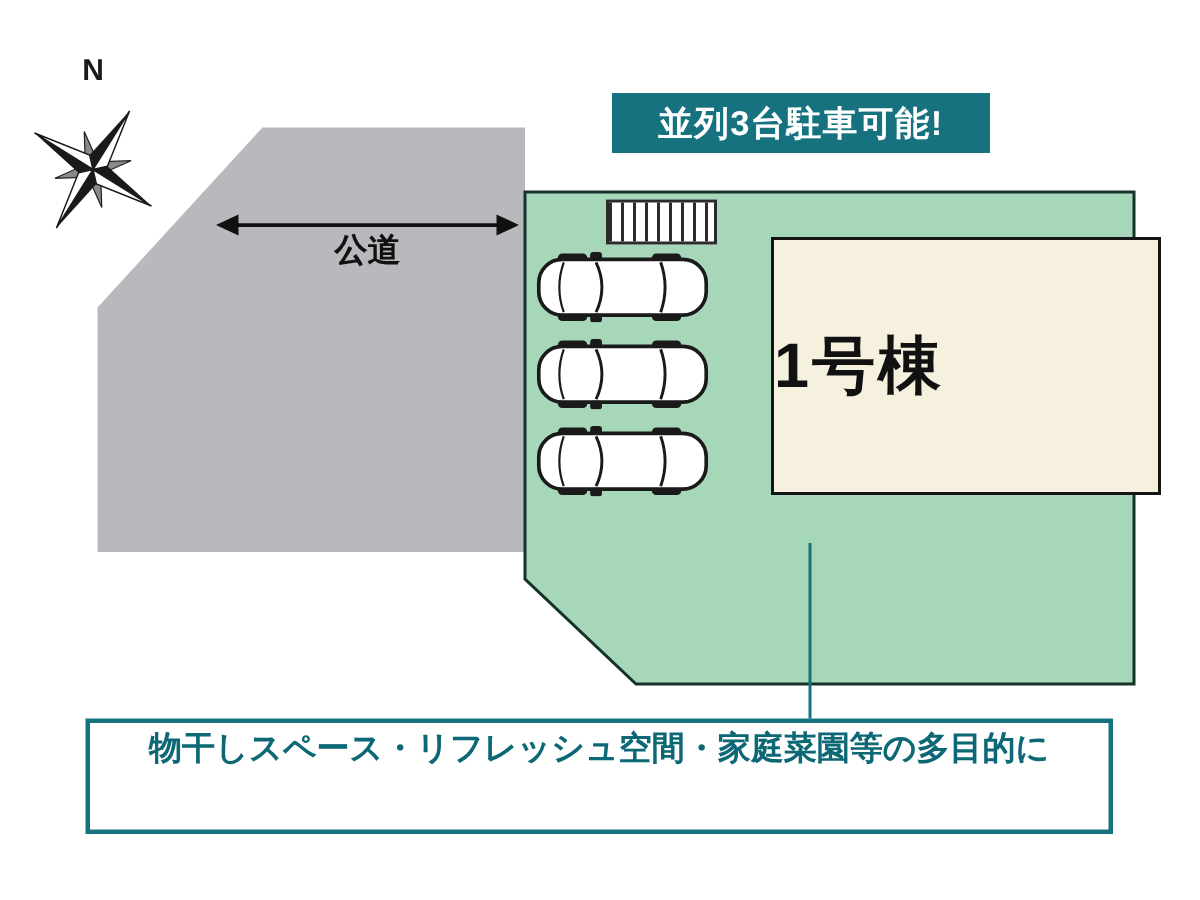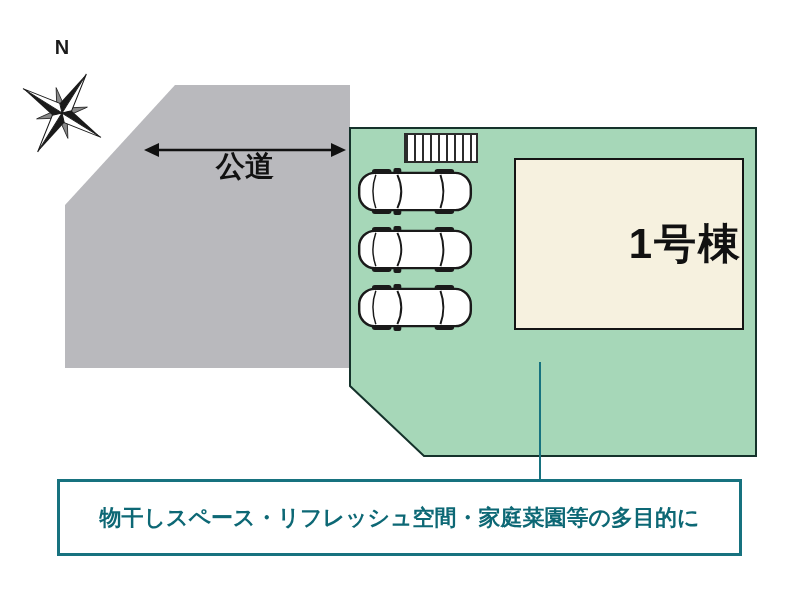--- a/index.html
+++ b/index.html
@@ -10,56 +10,56 @@
   #base-svg{position:absolute;left:0;top:0;}
   .abs{position:absolute;}
 
   
   #compass{left:12px;top:36px;width:100px;height:140px;text-align:center;}
   #compass .n{font-size:20px;font-weight:700;color:#1a1a1a;line-height:22px;}
 
   
   #road-label{
     left:145px;top:153px;width:200px;text-align:center;color:#111;
-    font-size:29px;font-weight:600;line-height:27px;
+    font-size:22px;font-weight:600;line-height:27px;
   }
 
   
   #parking-badge{
     left:408px;top:62px;width:252px;height:40px;background:#17727f;color:#ffffff;
     display:flex;align-items:center;justify-content:center;
     font-size:23px;font-weight:700;letter-spacing:1px;
   }
 
   
   #porch-hatch{
     left:404px;top:133px;width:74px;height:30px;background:#ffffff;
     background-image:repeating-linear-gradient(90deg,#2b2b2b 0px,#2b2b2b 2px,#ffffff 2px,#ffffff 8px);
     border:2px solid #2b2b2b;box-sizing:border-box;
   }
 
   
   #building{
-    left:514px;top:158px;width:230px;height:172px;background:#f6f1df;
+    left:514px;top:158px;width:260px;height:172px;background:#f6f1df;
     border:2px solid #141414;box-sizing:border-box;
-    display:flex;align-items:center;justify-content:flex-end;
+    display:flex;align-items:center;justify-content:flex-start;
   }
   #building .label{font-size:42px;font-weight:700;color:#111;letter-spacing:2px;}
 
   
   .car{position:absolute;left:356px;width:118px;height:47px;}
 
   
   #callout-line{left:539px;top:362px;width:2px;height:118px;background:#17727f;}
 
   
   #note-box{
     left:57px;top:479px;width:685px;height:77px;background:#ffffff;
     border:3px solid #17727f;box-sizing:border-box;
-    display:flex;flex-direction:column;align-items:center;justify-content:center;
+    display:flex;flex-direction:column;align-items:center;
     color:#0d6875;font-size:22px;font-weight:700;line-height:33px;text-align:center;font-family:Liberation Serif, serif;
   }
 </style>
 </head>
 <body>
 
 <div id="stage">
 
   <svg id="base-svg" width="800" height="600" viewBox="0 0 800 600">
     <defs>
@@ -102,20 +102,23 @@
         <path d="M-46,0 L-7,7 L0,0 Z" fill="#1a1a1a"></path>
         <path d="M-46,0 L-7,-7 L0,0 Z" fill="#ffffff" stroke="#1a1a1a" stroke-width="1"></path>
       </g>
     </svg>
   </div>
 
   <div id="road-label" class="abs">
     <div>公道</div>
   </div>
 
+  <div id="parking-badge" class="abs">
+    <span>並列3台駐車可能!</span>
+  </div>
 
   <div id="porch-hatch" class="abs"></div>
 
   <svg class="car" style="top:168px" viewBox="0 0 120 48">
       <use href="#car-top"></use>
     </svg>
   <svg class="car" style="top:226px" viewBox="0 0 120 48">
       <use href="#car-top"></use>
     </svg>
   <svg class="car" style="top:284px" viewBox="0 0 120 48">

